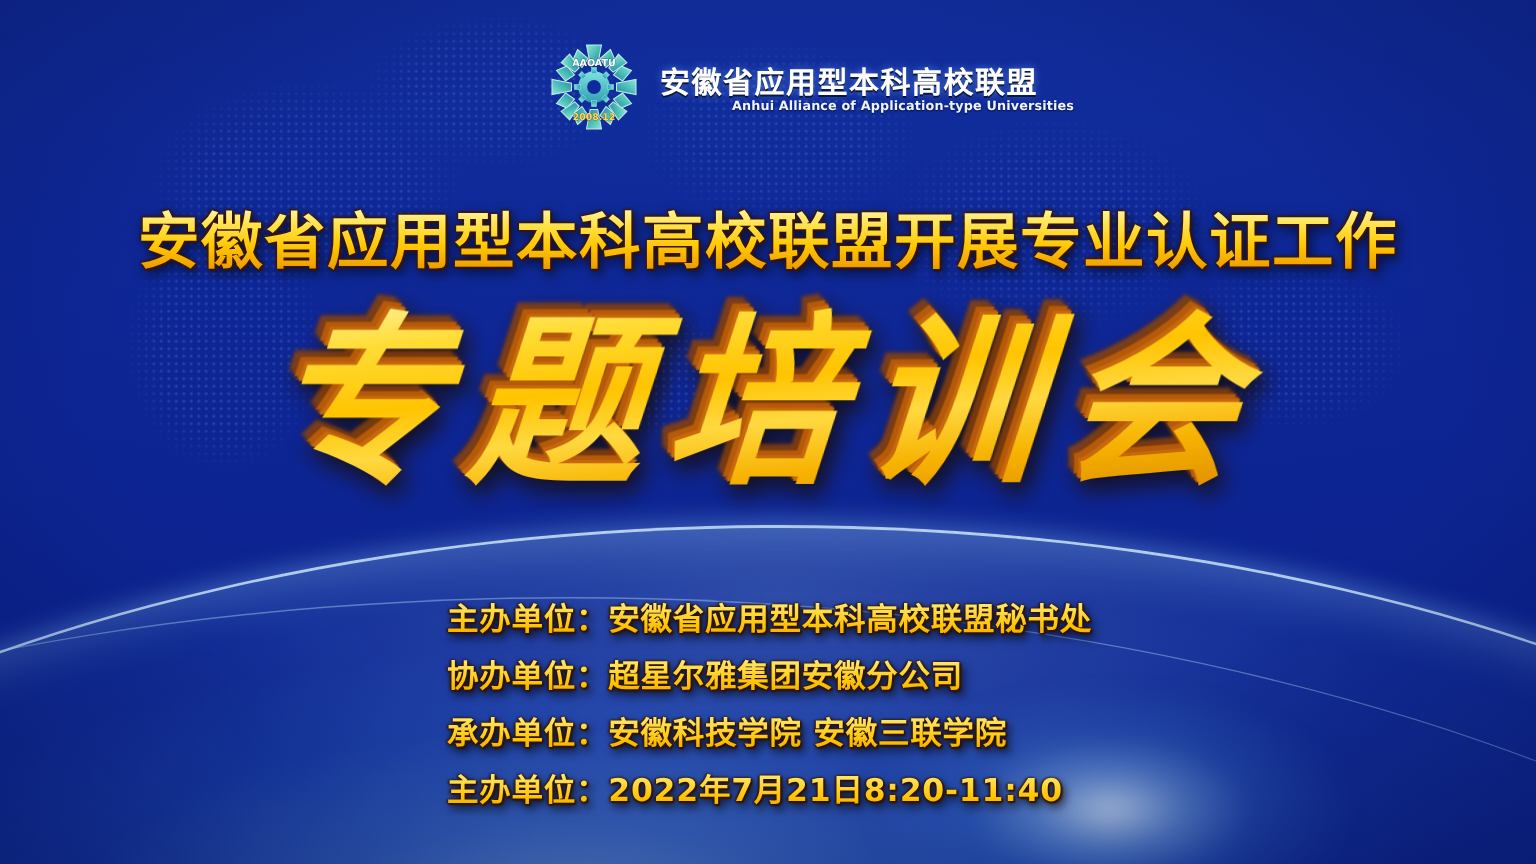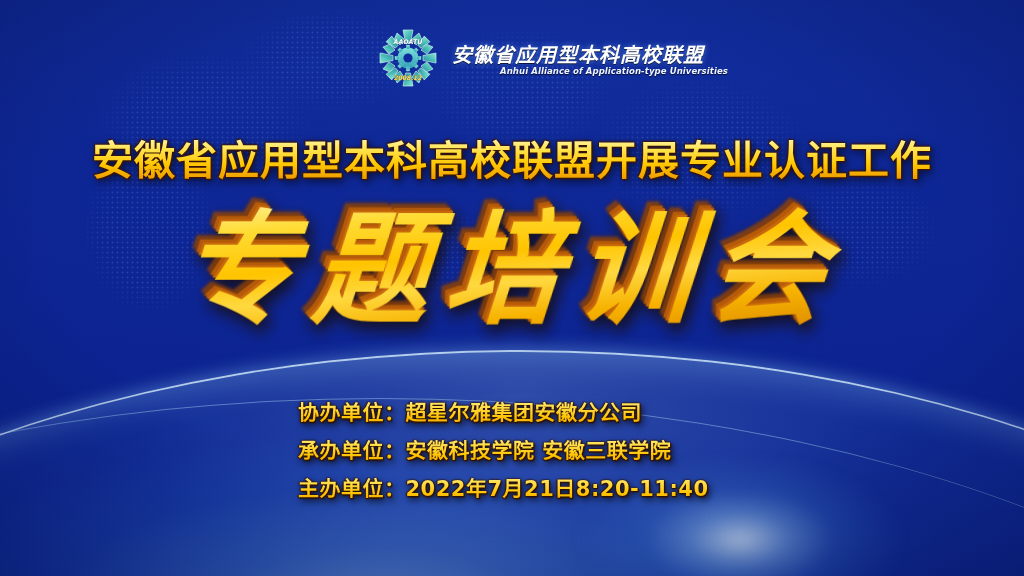--- a/index.html
+++ b/index.html
@@ -117,27 +117,26 @@
   .bg-vignette {
     position: absolute;
     inset: 0;
     background: radial-gradient(ellipse 80% 70% at 50% 45%,
         rgba(0,0,0,0) 55%, rgba(4,14,70,0.38) 100%);
   }
 
   
   .logo-block {
     position: absolute;
-    left: 374px;
+    left: 362px;
     top: 26px;
     display: flex;
     align-items: center;
     gap: 10px;
     height: 64px;
-    font-style: italic;
   }
 
   .logo-mark {
     position: relative;
     width: 68px;
     height: 62px;
     flex: 0 0 auto;
   }
 
   .logo-mark svg { display: block; }
@@ -357,20 +356,23 @@
   </div>
 
   <div class="headline">安徽省应用型本科高校联盟开展专业认证工作</div>
 
   <div class="calligraphy-wrap">
     <div class="calligraphy">专题培训会</div>
   </div>
 
   <div class="info-list">
     <div class="info-line">
+      <span class="info-label">主办单位：</span><span class="info-value">安徽省应用型本科高校联盟秘书处</span>
+    </div>
+    <div class="info-line">
       <span class="info-label">协办单位：</span><span class="info-value">超星尔雅集团安徽分公司</span>
     </div>
     <div class="info-line">
       <span class="info-label">承办单位：</span><span class="info-value">安徽科技学院 安徽三联学院</span>
     </div>
     <div class="info-line">
       <span class="info-label">主办单位：</span><span class="info-value">2022年7月21日8:20-11:40</span>
     </div>
   </div>
 

